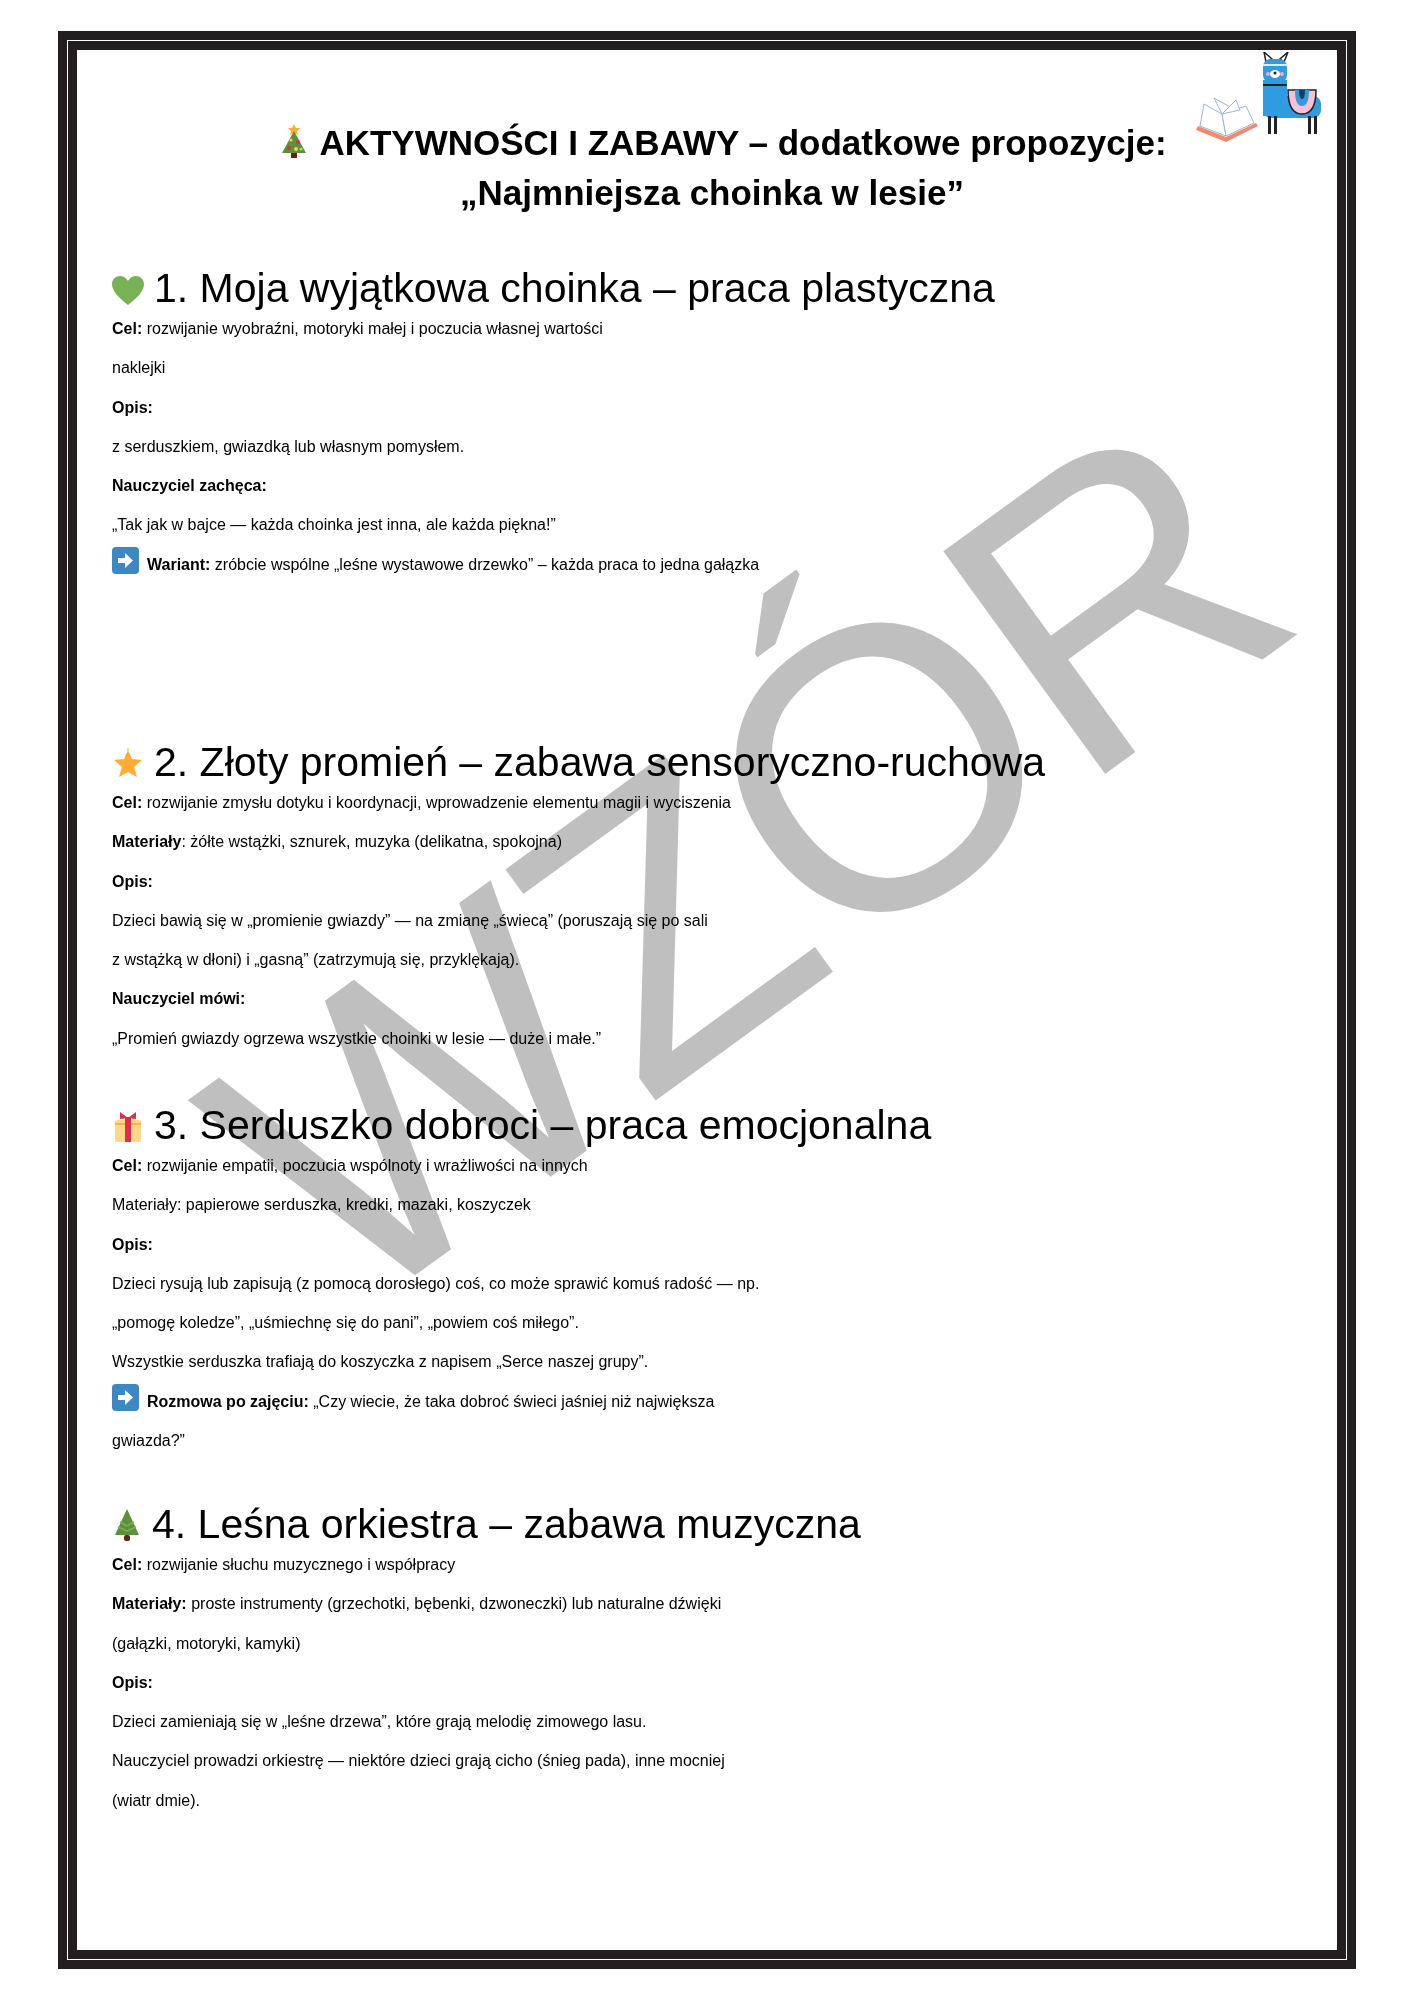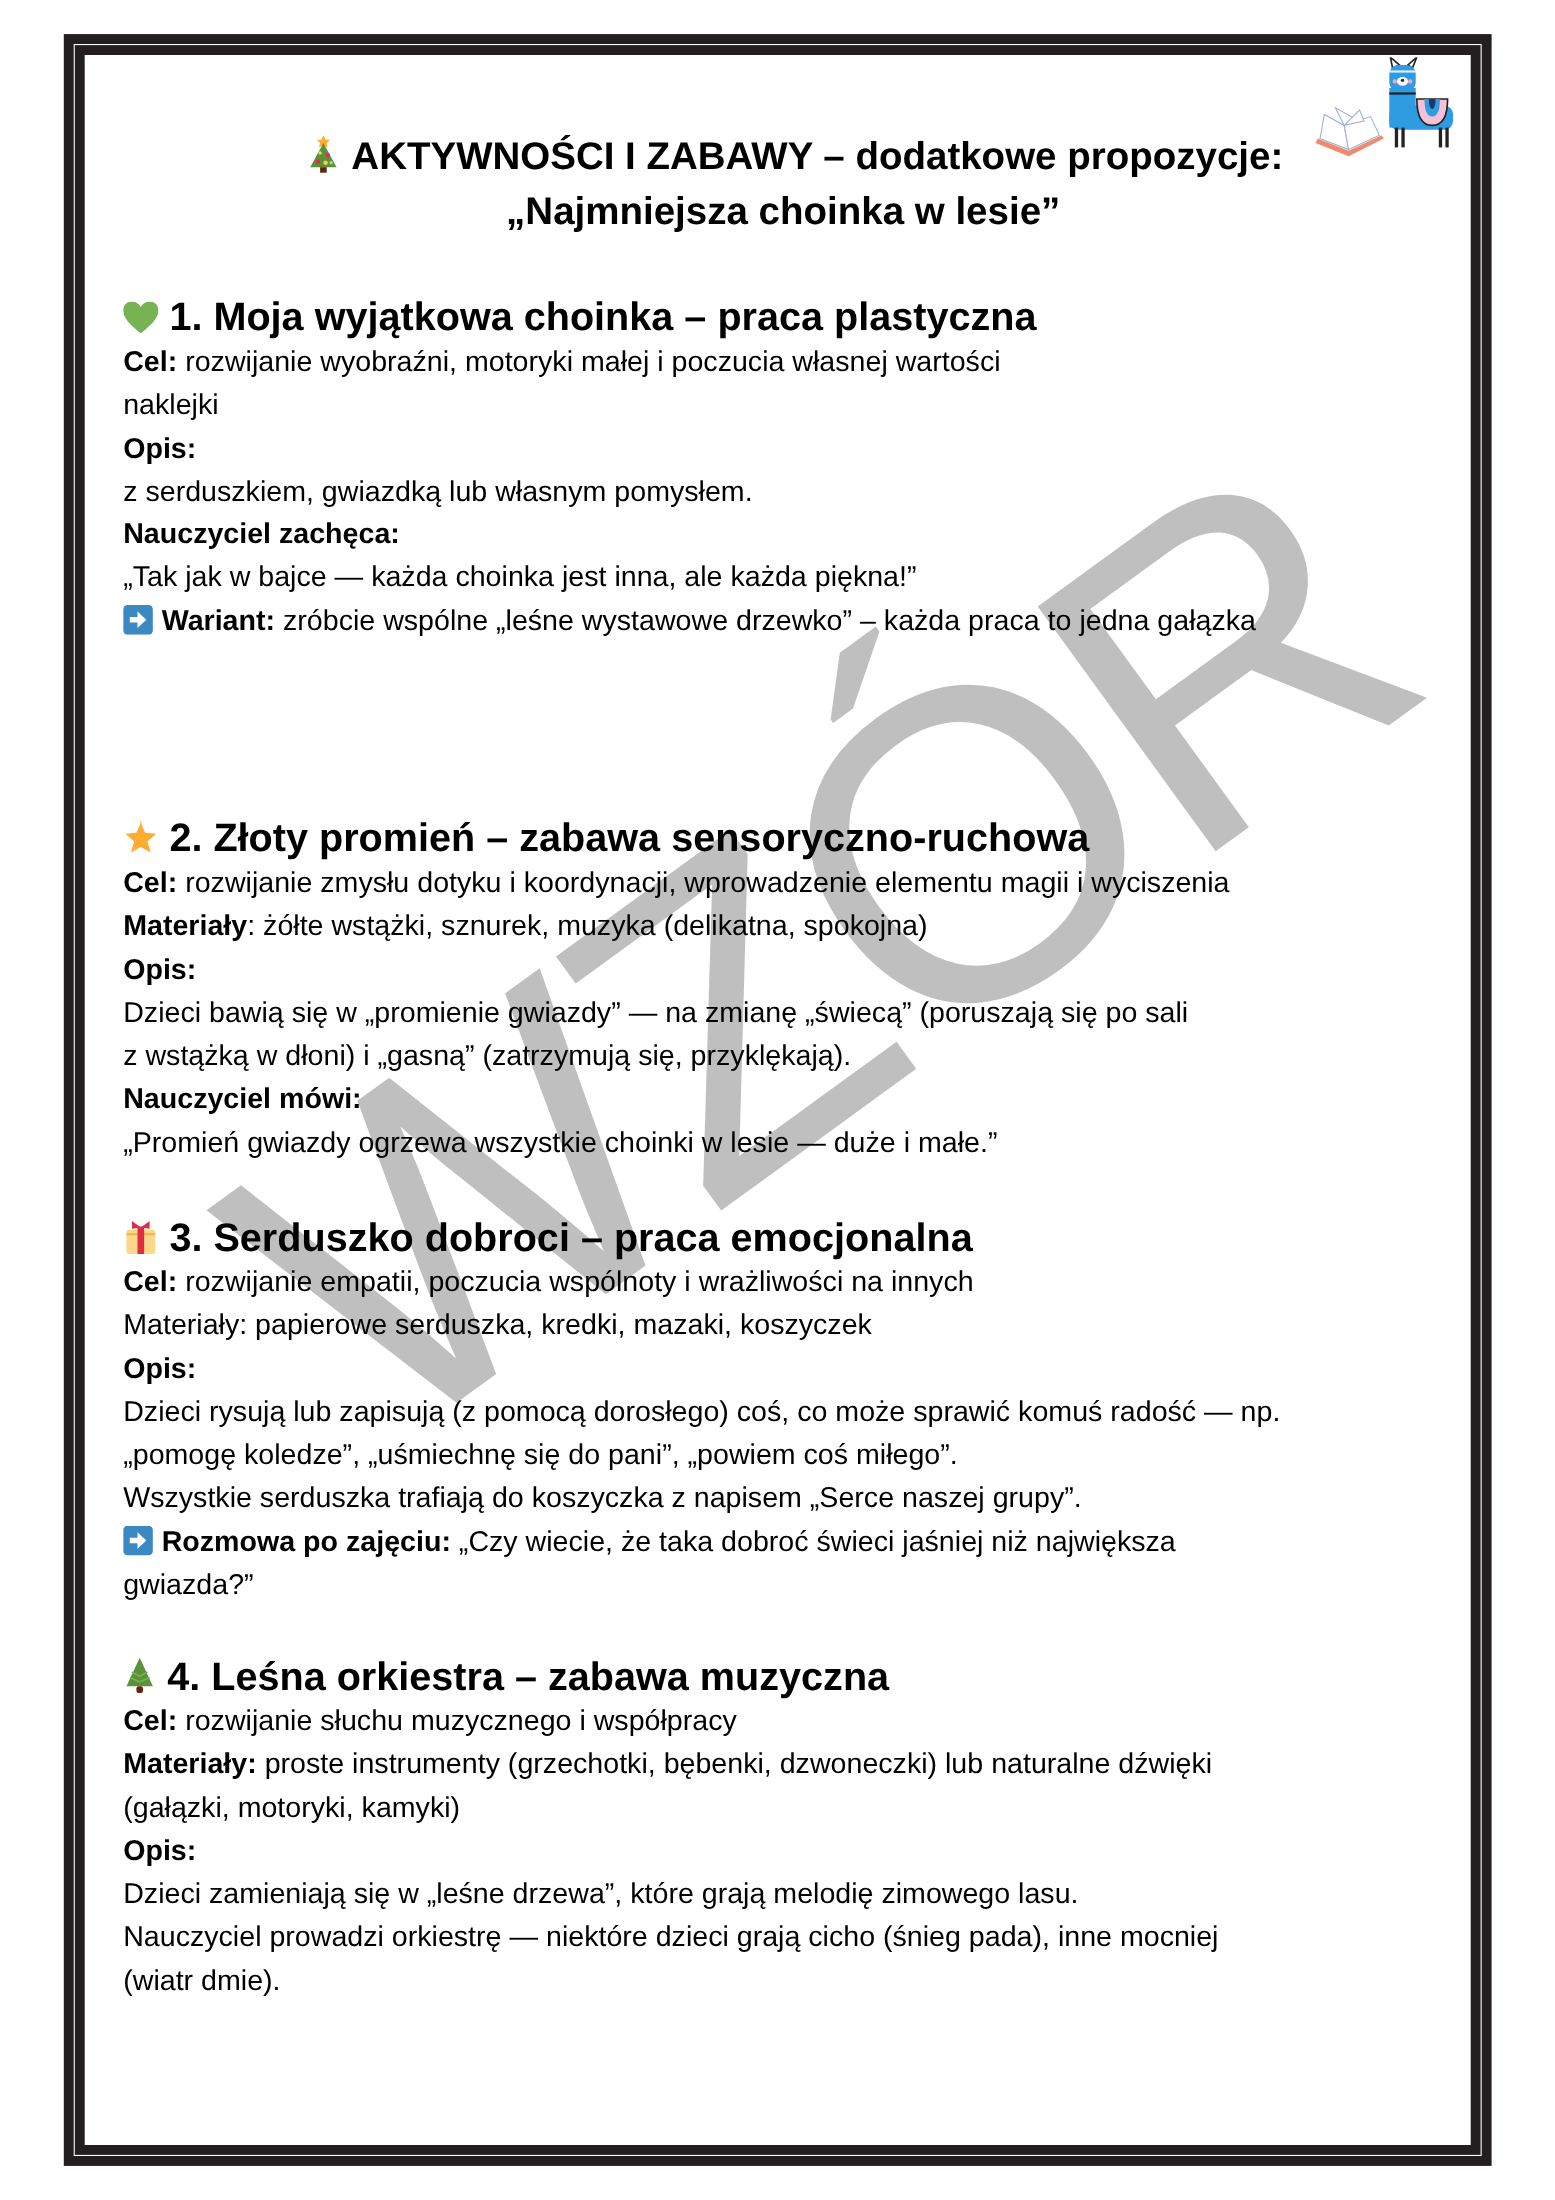--- a/index.html
+++ b/index.html
@@ -12,22 +12,22 @@
   .watermark { position:absolute; left:745px; top:865px; transform:translate(-50%,-50%) rotate(-36deg);
                font-family:"Liberation Sans", sans-serif; font-size:400px; line-height:1;
                letter-spacing:-10px; z-index:1; white-space:nowrap; transform-origin:center; }
   .content { position:absolute; left:112px; top:0; width:1200px; z-index:2; }
   .title { position:absolute; left:0; width:1200px; text-align:center; font-weight:bold;
            font-size:35px; line-height:50px; }
   .title .row1 { position:absolute; top:118px; left:11px; width:1200px; text-align:center; }
   .title .row2 { position:absolute; top:168px; left:0; width:1200px; text-align:center; }
   .emoji { display:inline-block; vertical-align:-4px; margin-right:10px; }
   .section { position:absolute; left:0; width:1200px; }
-  .h { font-weight:bold; font-size:36px; line-height:42px; white-space:nowrap; }
-  .p { font-size:26px; line-height:39.3px; white-space:nowrap; }
+  .h { font-weight:normal; font-size:41px; line-height:42px; white-space:nowrap; }
+  .p { font-size:16px; line-height:39.3px; white-space:nowrap; }
   b { font-weight:bold; }
   .deco { position:absolute; z-index:3; }
 </style>
 </head>
 <body>
 
 <div class="frame-outer"></div>
 <div class="frame-inner"></div>
 
 <div class="watermark" style="color:#bfbfbf;">WZÓR</div>

